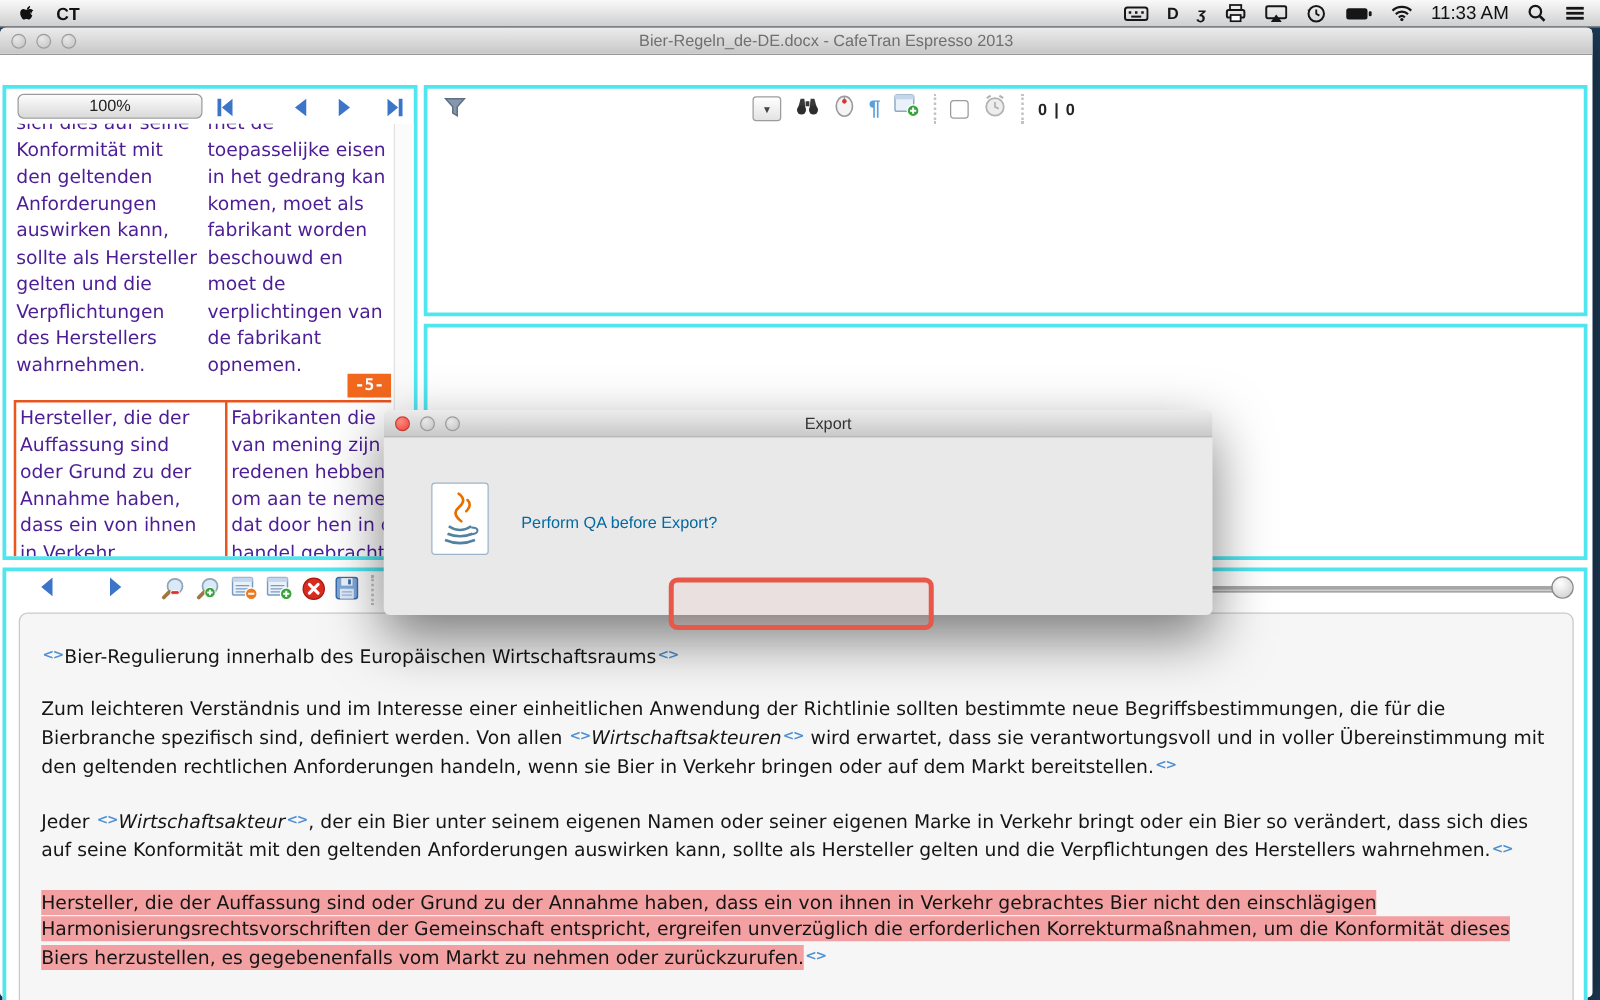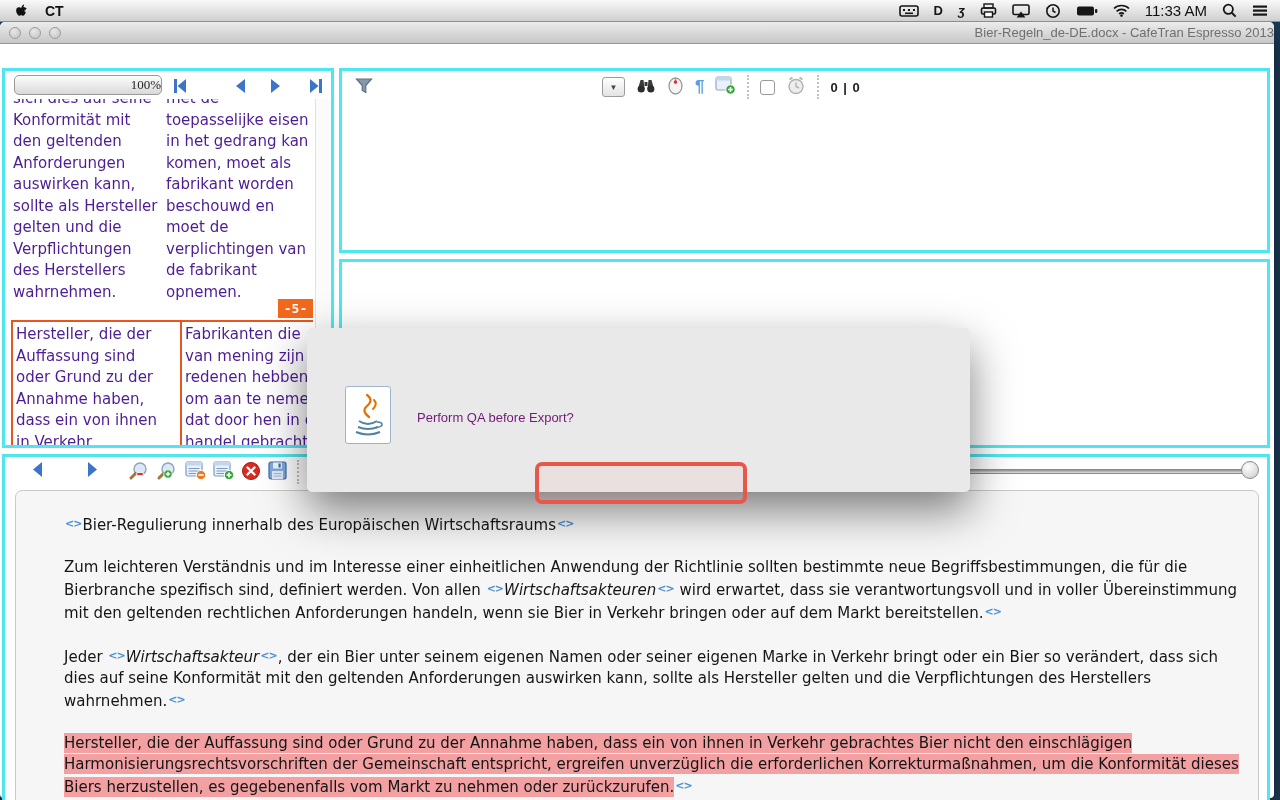--- a/index.html
+++ b/index.html
@@ -20,35 +20,35 @@
 
   
   .window { position:absolute; left:0; top:22px; width:1274px; height:776px;
     background:#ffffff; border-radius:5px 5px 4px 4px; box-shadow:0 8px 30px rgba(0,0,0,.5); z-index:1; }
   .titlebar { position:absolute; left:0; top:0; width:100%; height:22px;
     background:linear-gradient(#ececec,#c7c7c7); border-bottom:1px solid #989898;
     border-radius:5px 5px 0 0; }
   .tl-group { position:absolute; left:9px; top:5px; display:flex; gap:8px; }
   .tl { width:12px; height:12px; border-radius:50%; background:radial-gradient(circle at 35% 30%,#e8e8e8,#c2c2c2); border:1px solid #9c9c9c; }
   .tl.red { background:radial-gradient(circle at 35% 30%,#ff8a80,#f0443a); border-color:#c63a30; }
-  .win-title { position:absolute; left:0; right:0; top:3px; text-align:right;
+  .win-title { position:absolute; left:0; right:0; top:3px; text-align:center;
     font-size:13px; color:#6f6f6f;margin-left:48px; }
   .dlg-title { color:#333; }
 
   
   .panel { position:absolute; background:#fff; border:3px solid #4fe6f0; }
   .panel-grid   { left:2px;   top:46px;  width:332px;  height:380px; overflow:hidden; }
   .panel-search { left:339px; top:46px;  width:931px;  height:185px; }
   .panel-mid    { left:339px; top:237px; width:931px;  height:189px; }
   .panel-editor { left:2px;   top:432px; width:1268px; height:362px; overflow:hidden; }
 
   
   .zoom-btn { position:absolute; left:9px; top:4px; width:148px; height:20px;
     background:linear-gradient(#fdfdfd,#d9d9d9); border:1px solid #9a9a9a; border-radius:5px;
-    font-size:13px; color:#222; text-align:right; line-height:18px;font-family:Liberation Serif, serif; }
+    font-size:13px; color:#222; text-align:center; line-height:18px; }
   .nav-ico { position:absolute; top:7px; width:16px; height:16px; }
   .grid-view { position:absolute; left:0; right:18px; top:28px; bottom:0; overflow:hidden; }
   .gcell { font-family:"DejaVu Sans", sans-serif; font-size:15px; line-height:21.5px;
     color:#4c1d95; white-space:pre-line; }
   .grow1 { position:absolute; top:-11px; left:6px; display:flex; }
   .grow1 .gcell { width:153px; padding:0 2px; }
   .badge { position:absolute; left:273px; top:200px; width:35px; height:19px;
     background:#f2691e; color:#fff; font-weight:bold; font-size:13px; font-family:"DejaVu Sans Mono", monospace;
     text-align:center; line-height:19px; }
   .grow2 { position:absolute; top:221px; left:6px; display:flex; }
@@ -71,35 +71,35 @@
   
   .editor-toolbar { position:absolute; left:0; top:0; right:0; height:30px; }
   .et-ico { position:absolute; top:4px; }
   .slider-track { position:absolute; left:315px; right:18px; top:12px; height:5px;
     background:linear-gradient(#8f8f8f,#e0e0e0); border:1px solid #8a8a8a; border-radius:3px; }
   .slider-knob { position:absolute; right:8px; top:4px; width:18px; height:18px; border-radius:50%;
     background:radial-gradient(circle at 38% 30%,#ffffff,#c9c9c9); border:1px solid #8a8a8a; }
   .docarea { position:absolute; left:10px; right:8px; top:33px; bottom:6px;
     background:#f6f6f6; border:1px solid #c9c9c9; border-radius:7px;
     padding:22px 17px; font-family:"DejaVu Sans", sans-serif; font-size:15px; line-height:21px; color:#151515; }
-  .docarea p { margin-top:21px;margin-left:31px; }
+  .docarea p { margin-top:21px; }
   .docarea p:first-child { margin-top:0; }
   .tag { color:#4d8fd1; font-weight:bold; font-size:11px; letter-spacing:-1px; vertical-align:3px; padding:0 1px; }
   .term { font-style:italic;text-align:center; }
   .hl { background:#f2a0a2; padding:1px 0; }
 
   
   .dialog { position:absolute; left:307px; top:328px; width:663px; height:164px; z-index:50;
     border-radius:5px; box-shadow:0 18px 45px rgba(0,0,0,.5); background:#e9e9e9; }
   .dlg-titlebar { position:absolute; left:0; top:0; width:100%; height:22px;
     background:linear-gradient(#ececec,#c9c9c9); border-bottom:1px solid #9a9a9a; border-radius:5px 5px 0 0; }
   .dlg-body { position:absolute; left:0; top:22px; right:0; bottom:0; border-radius:0 0 5px 5px; }
   .java-box { position:absolute; left:38px; top:36px; width:46px; height:58px;
     background:#fff; border:1px solid #9db4ca; border-radius:3px; display:flex; align-items:center; justify-content:center; }
-  .dlg-msg { position:absolute; left:110px; top:60px; font-size:13px; color:#701a75; }
+  .dlg-msg { position:absolute; left:110px; top:60px; font-size:13px; color:#0369a1; }
   .btn { position:absolute; top:122px; height:23px; background:linear-gradient(#ffffff,#d9d9d9);
     border:1px solid #9a9a9a; border-radius:5px; font-family:"Liberation Sans", sans-serif;
     font-size:13px; color:#111; text-align:center; }
   .btn-cancel { left:25px; width:197px; box-shadow:0 0 0 3px #79a7e0; }
   .btn-export { left:240px; width:188px; }
   .btn-qa { left:445px; width:192px; }
   .annotation { position:absolute; left:228px; top:112px; width:212px; height:42px;
     border:4px solid #e8584a; border-radius:7px; background:rgba(232,88,74,.06); pointer-events:none; }
 </style>
 </head>
@@ -380,20 +380,28 @@
       <div class="docarea">
         <p><span class="tag">&lt;&gt;</span><span>Bier-Regulierung innerhalb des Europäischen Wirtschaftsraums</span><span class="tag">&lt;&gt;</span></p>
         <p><span>Zum leichteren Verständnis und im Interesse einer einheitlichen Anwendung der Richtlinie sollten bestimmte neue Begriffsbestimmungen, die für die Bierbranche spezifisch sind, definiert werden. Von allen </span><span class="tag">&lt;&gt;</span><span class="term">Wirtschaftsakteuren</span><span class="tag">&lt;&gt;</span><span> wird erwartet, dass sie verantwortungsvoll und in voller Übereinstimmung mit den geltenden rechtlichen Anforderungen handeln, wenn sie Bier in Verkehr bringen oder auf dem Markt bereitstellen.</span><span class="tag">&lt;&gt;</span></p>
         <p><span>Jeder </span><span class="tag">&lt;&gt;</span><span class="term">Wirtschaftsakteur</span><span class="tag">&lt;&gt;</span><span>, der ein Bier unter seinem eigenen Namen oder seiner eigenen Marke in Verkehr bringt oder ein Bier so verändert, dass sich dies auf seine Konformität mit den geltenden Anforderungen auswirken kann, sollte als Hersteller gelten und die Verpflichtungen des Herstellers wahrnehmen.</span><span class="tag">&lt;&gt;</span></p>
         <p><span class="hl">Hersteller, die der Auffassung sind oder Grund zu der Annahme haben, dass ein von ihnen in Verkehr gebrachtes Bier nicht den einschlägigen Harmonisierungsrechtsvorschriften der Gemeinschaft entspricht, ergreifen unverzüglich die erforderlichen Korrekturmaßnahmen, um die Konformität dieses Biers herzustellen, es gegebenenfalls vom Markt zu nehmen oder zurückzurufen.</span><span class="tag">&lt;&gt;</span></p>
       </div>
     </div>
   </div>
 
   <div class="dialog">
+    <div class="dlg-titlebar">
+      <div class="tl-group">
+        <span class="tl red"></span>
+        <span class="tl"></span>
+        <span class="tl"></span>
+      </div>
+      <div class="win-title dlg-title">Export</div>
+    </div>
     <div class="dlg-body">
       <div class="java-box">
         <svg width="36" height="48" viewBox="0 0 36 48">
             <path d="M17 4 q7 5 0 11 q-6 5 2 11" stroke="#e76f00" fill="none" stroke-width="2.2" stroke-linecap="round"></path>
             <path d="M24 9 q4 4 -1 9" stroke="#e76f00" fill="none" stroke-width="2" stroke-linecap="round"></path>
             <path d="M9 30 q9 6 18 0" stroke="#5382a1" fill="none" stroke-width="2"></path>
             <path d="M27 31 q5 0 5 2.5 q0 2.5 -6 3" stroke="#5382a1" fill="none" stroke-width="1.6"></path>
             <path d="M8 36 q10 4 20 0" stroke="#5382a1" fill="none" stroke-width="2"></path>
             <path d="M6 41 q12 5 24 0" stroke="#5382a1" fill="none" stroke-width="2"></path>
           </svg>

